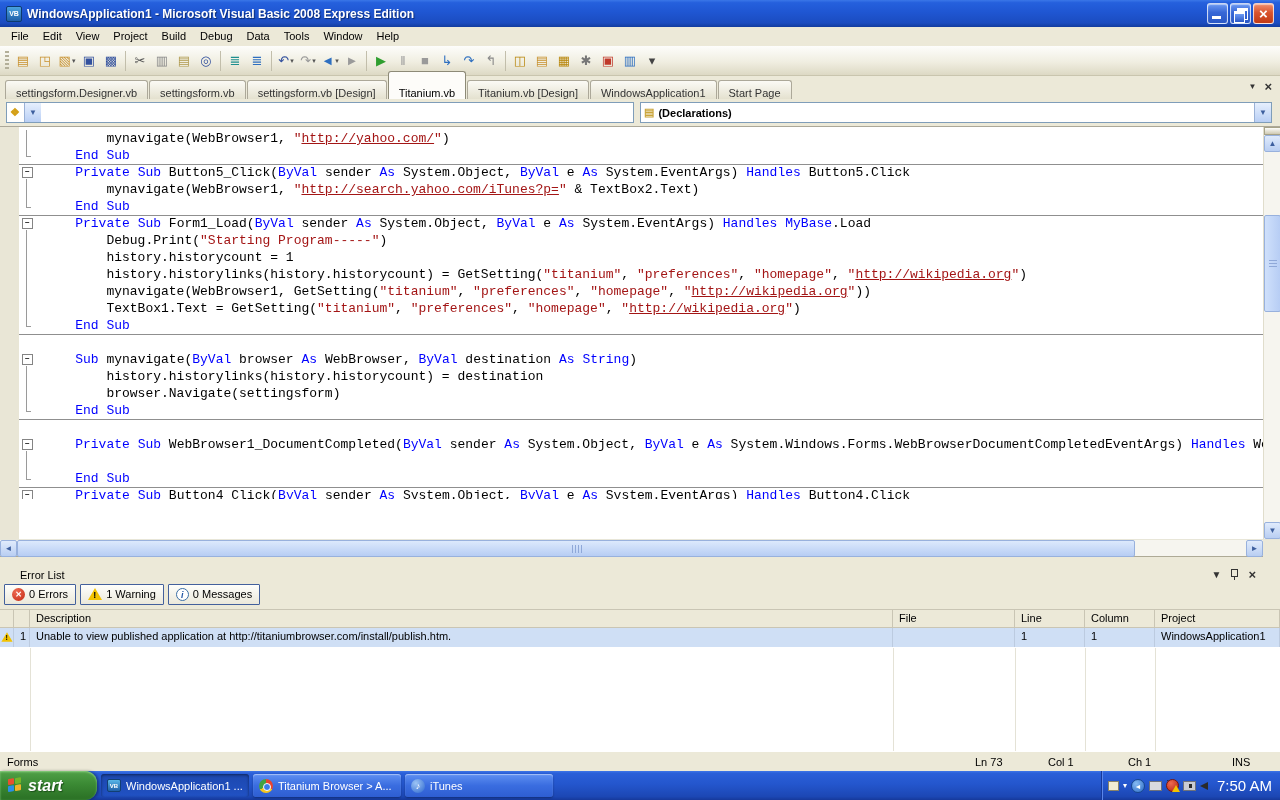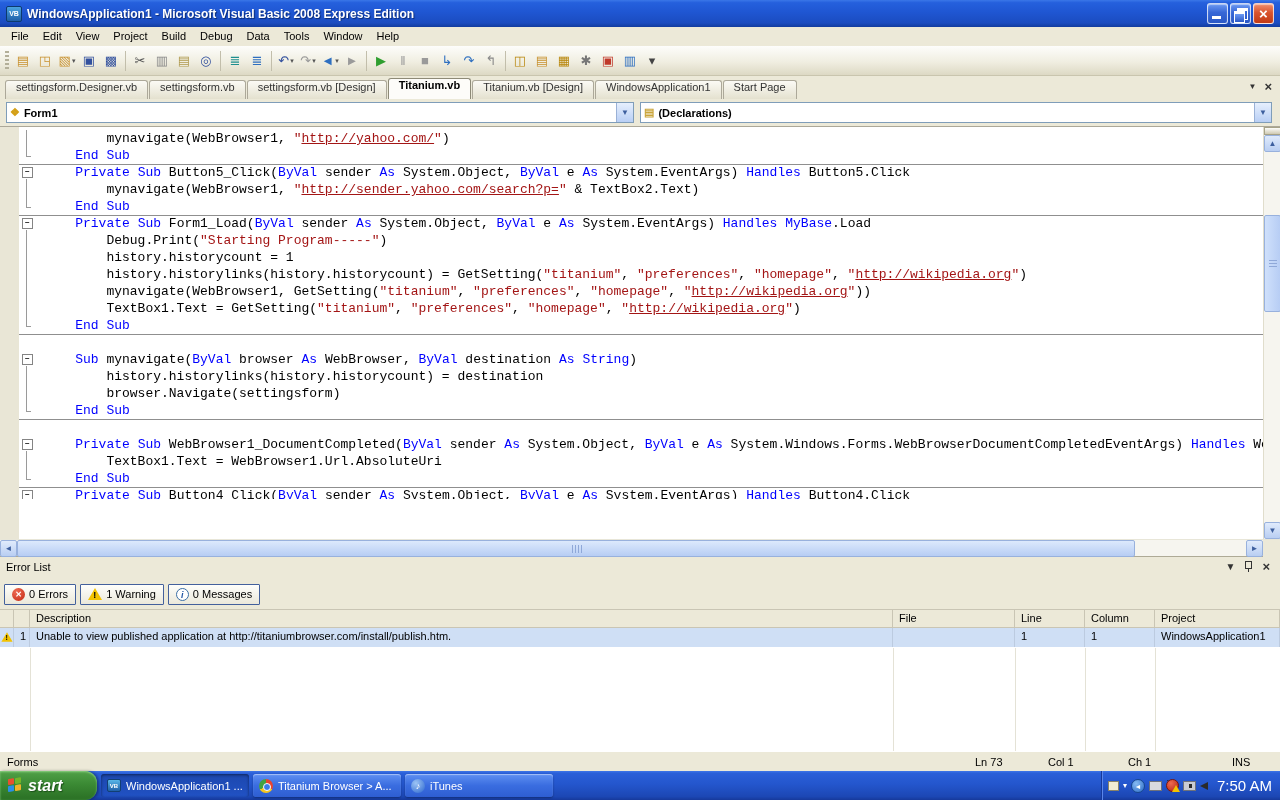--- a/index.html
+++ b/index.html
@@ -25,22 +25,22 @@
   
   .toolbar{height:30px;background:linear-gradient(#fdfdfb,#f0eee1 55%,#ddd9c4);border-bottom:1px solid #c9c5ae;display:flex;align-items:center;padding-left:2px;}
   .grip{width:4px;height:20px;margin:0 3px;background:repeating-linear-gradient(180deg,#b3af99 0 2px,transparent 2px 4px);}
   .tbtn{width:22px;height:22px;display:flex;align-items:center;justify-content:center;border-radius:2px;position:relative;}
   .tbtn .g{font-size:13px;line-height:1;}
   .tbtn .dd{font-size:7px;color:#555;margin-left:1px;}
   .tsep{width:1px;height:20px;background:#c2beab;margin:0 3px;}
 
   
   .tabrow{height:23px;background:#ece9d8;display:flex;align-items:flex-end;padding-left:5px;position:relative;}
-  .tab{height:19px;padding:0 10px;margin-right:1px;border:1px solid #aca899;border-bottom:none;border-radius:3px 3px 0 0;background:linear-gradient(#fbfaf5,#e4e1cf);display:flex;align-items:flex-start;color:#333;white-space:nowrap;}
-  .tab.active{height:21px;background:#fdfcf9;font-weight:bold;color:#000;border-color:#8d8a77;z-index:2;}
+  .tab{height:19px;padding:0 10px;margin-right:1px;border:1px solid #aca899;border-bottom:none;border-radius:3px 3px 0 0;background:linear-gradient(#fbfaf5,#e4e1cf);display:flex;align-items:flex-end;color:#333;white-space:nowrap;}
+  .tab.active{height:28px;background:#fdfcf9;font-weight:normal;color:#000;border-color:#8d8a77;z-index:2;}
   .wellbtns{position:absolute;right:8px;top:5px;display:flex;gap:8px;color:#333;}
   .wellbtn{font-size:11px;font-weight:bold;line-height:12px;}
 
   
   .navrow{height:28px;background:#ece9d8;display:flex;align-items:center;padding:0 8px 0 6px;gap:6px;border-bottom:1px solid #aca899;}
   .combo{height:21px;background:#fff;border:1px solid #7f9db9;display:flex;align-items:center;font-weight:bold;overflow:hidden;}
   .combo .cicon{margin:0 4px 0 3px;font-size:11px;}
   .combo .ctext{flex:1;white-space:nowrap;}
   .combo .carrow{width:17px;height:19px;background:linear-gradient(#e6effd,#b9cff5);border-left:1px solid #9ab1d6;color:#3d5f9e;font-size:8px;display:flex;align-items:center;justify-content:center;}
   .combo.left{width:628px;}
@@ -73,21 +73,21 @@
   .hsb .lbtn{left:0;top:0;}
   .hsb .rbtn{left:auto;right:17px;top:0;}
   .hthumb{position:absolute;left:17px;top:0;width:1118px;height:17px;background:linear-gradient(#dce9fc,#b7cdf4);border:1px solid #98b1dd;border-radius:2px;}
   .hthumb::after{content:"";position:absolute;top:4px;left:554px;width:10px;height:8px;background:repeating-linear-gradient(90deg,#8fa8d8 0 1px,transparent 1px 3px);}
   .hcorner{position:absolute;right:0;top:0;width:17px;height:17px;background:#ece9d8;}
 
   .panelsplit{height:5px;background:#ece9d8;border-top:1px solid #aeaa96;}
 
   
   .errorpanel{height:190px;background:#ece9d8;position:relative;}
-  .eltitle{height:20px;display:flex;align-items:flex-start;padding:0 6px;color:#000;}
+  .eltitle{height:20px;display:flex;align-items:flex-end;padding:0 20px;color:#000;}
   .eltitle .t{flex:1;}
   .elwin{display:flex;gap:9px;align-items:center;margin-right:4px;color:#333;}
   .elwin .wb{font-size:10px;font-weight:bold;line-height:10px;}
   .pin{position:relative;width:9px;height:12px;}
   .pin::before{content:"";position:absolute;left:1px;top:0;width:5px;height:6px;border:1px solid #333;}
   .pin::after{content:"";position:absolute;left:4px;top:7px;width:1px;height:4px;background:#333;}
   .eltools{height:26px;display:flex;align-items:center;gap:4px;padding-left:4px;}
   .elbtn{height:21px;border:1px solid #43609c;background:linear-gradient(#fefefb,#ebe8da);display:flex;align-items:center;gap:4px;padding:0 7px;border-radius:1px;}
   .ic-error{width:13px;height:13px;border-radius:50%;background:radial-gradient(circle at 35% 30%,#ee6c55,#c32813);color:#fff;font-size:8px;font-weight:bold;text-align:center;line-height:13px;}
   .ic-warning{position:relative;width:0;height:0;border-left:7px solid transparent;border-right:7px solid transparent;border-bottom:12px solid #f2c200;}
@@ -278,21 +278,20 @@
     </div>
     <div class="wellbtns">
     <span class="wellbtn" style="font-size:8px;">▼</span>
     <span class="wellbtn" style="font-size:13px;">×</span>
   </div>
 </div>
 
 <div class="navrow">
   <div class="combo left">
     <span class="cicon" style="color:#d4a017;">❖</span>
-    <span class="ctext">Form1</span>
     <span class="carrow">▼</span>
   </div>
   <div class="combo right">
     <span class="cicon" style="color:#caa53a;">▤</span>
     <span class="ctext">(Declarations)</span>
     <span class="carrow">▼</span>
   </div>
 </div>
 
 <div class="editor">
@@ -305,21 +304,21 @@
       <div class="cl sep">
         <span class="cm end"></span>
         <span class="ct"><span class="pl">    </span><span class="kw">End Sub</span></span>
       </div>
       <div class="cl">
         <span class="cm minus"></span>
         <span class="ct"><span class="pl">    </span><span class="kw">Private Sub</span><span class="pl"> Button5_Click(</span><span class="kw">ByVal</span><span class="pl"> sender </span><span class="kw">As</span><span class="pl"> System.Object, </span><span class="kw">ByVal</span><span class="pl"> e </span><span class="kw">As</span><span class="pl"> System.EventArgs) </span><span class="kw">Handles</span><span class="pl"> Button5.Click</span></span>
       </div>
       <div class="cl">
         <span class="cm line"></span>
-        <span class="ct"><span class="pl">        mynavigate(WebBrowser1, </span><span class="st">"</span><span class="st ul">http://sender.yahoo.com/search?p=</span><span class="st">"</span><span class="pl"> &amp; TextBox2.Text)</span></span>
+        <span class="ct"><span class="pl">        mynavigate(WebBrowser1, </span><span class="st">"</span><span class="st ul">http://search.yahoo.com/iTunes?p=</span><span class="st">"</span><span class="pl"> &amp; TextBox2.Text)</span></span>
       </div>
       <div class="cl sep">
         <span class="cm end"></span>
         <span class="ct"><span class="pl">    </span><span class="kw">End Sub</span></span>
       </div>
       <div class="cl">
         <span class="cm minus"></span>
         <span class="ct"><span class="pl">    </span><span class="kw">Private Sub</span><span class="pl"> Form1_Load(</span><span class="kw">ByVal</span><span class="pl"> sender </span><span class="kw">As</span><span class="pl"> System.Object, </span><span class="kw">ByVal</span><span class="pl"> e </span><span class="kw">As</span><span class="pl"> System.EventArgs) </span><span class="kw">Handles</span><span class="pl"> </span><span class="kw">MyBase</span><span class="pl">.Load</span></span>
       </div>
       <div class="cl">
@@ -369,21 +368,20 @@
       <div class="cl">
         <span class="cm"></span>
         <span class="ct"></span>
       </div>
       <div class="cl">
         <span class="cm minus"></span>
         <span class="ct"><span class="pl">    </span><span class="kw">Private Sub</span><span class="pl"> WebBrowser1_DocumentCompleted(</span><span class="kw">ByVal</span><span class="pl"> sender </span><span class="kw">As</span><span class="pl"> System.Object, </span><span class="kw">ByVal</span><span class="pl"> e </span><span class="kw">As</span><span class="pl"> System.Windows.Forms.WebBrowserDocumentCompletedEventArgs) </span><span class="kw">Handles</span><span class="pl"> WebBrowser1.DocumentCompleted</span></span>
       </div>
       <div class="cl">
         <span class="cm line"></span>
-        <span class="ct"><span class="pl">        TextBox1.Text = WebBrowser1.Url.AbsoluteUri</span></span>
       </div>
       <div class="cl sep">
         <span class="cm end"></span>
         <span class="ct"><span class="pl">    </span><span class="kw">End Sub</span></span>
       </div>
       <div class="cl partial">
         <span class="cm minus"></span>
         <span class="ct"><span class="pl">    </span><span class="kw">Private Sub</span><span class="pl"> Button4_Click(</span><span class="kw">ByVal</span><span class="pl"> sender </span><span class="kw">As</span><span class="pl"> System.Object, </span><span class="kw">ByVal</span><span class="pl"> e </span><span class="kw">As</span><span class="pl"> System.EventArgs) </span><span class="kw">Handles</span><span class="pl"> Button4.Click</span></span>
       </div>
     </div>

